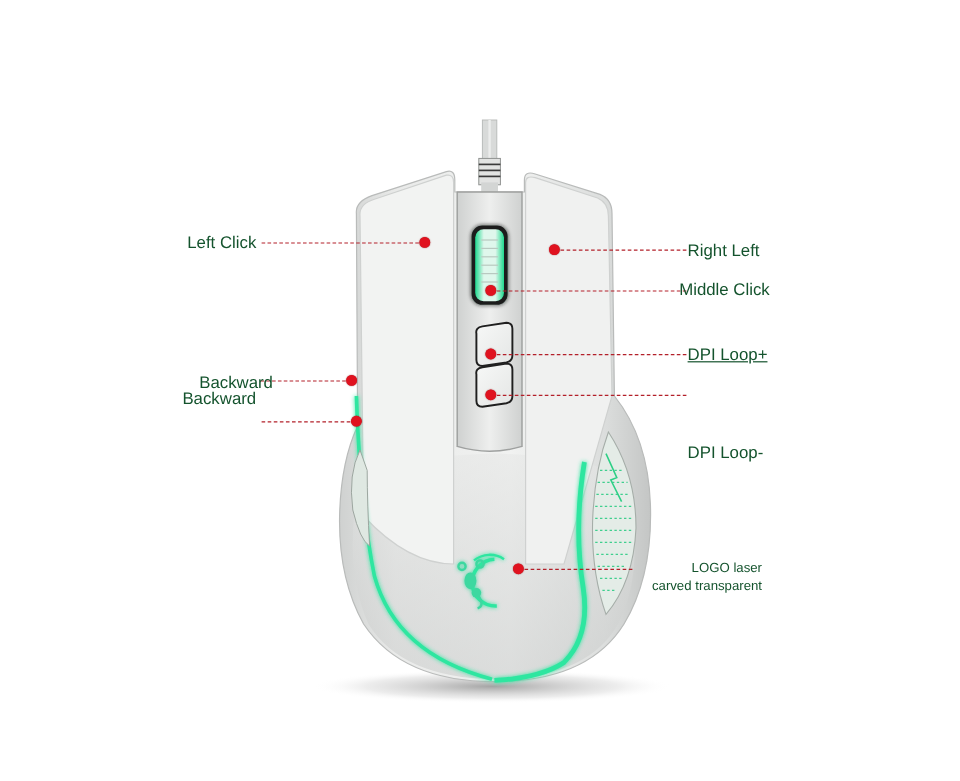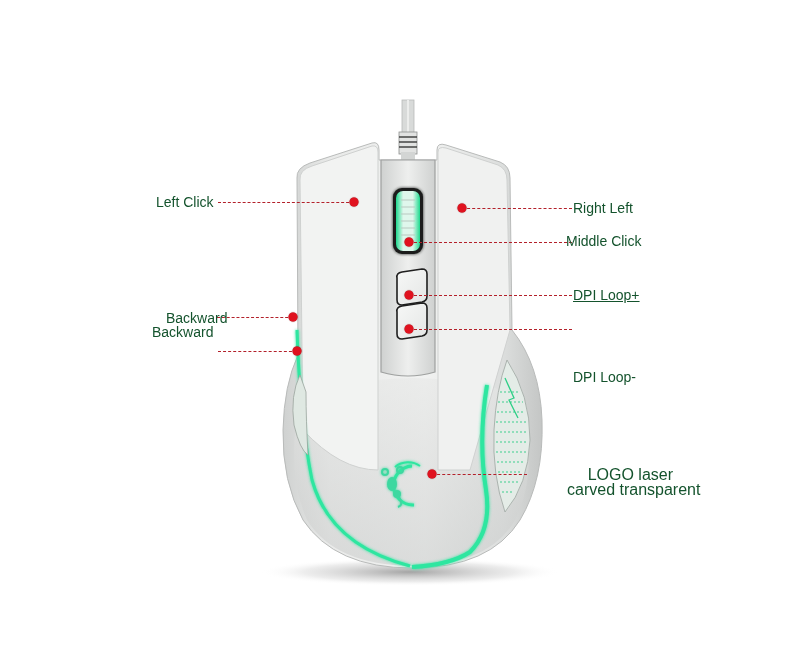--- a/index.html
+++ b/index.html
@@ -1,21 +1,21 @@
 <!DOCTYPE html>
 <html><head>
   <meta charset="utf-8">
   <style>
     html, body { margin: 0; padding: 0; background: #ffffff; }
     body { width: 800px; height: 651px; position: relative; overflow: hidden;
            font-family: "Liberation Sans", sans-serif; }
     .stage { position: absolute; left: 0; top: 0; width: 800px; height: 651px; }
     svg.art { position: absolute; left: 0; top: 0; }
     .label { position: absolute; font-size: 14px; color: #14532d; white-space: nowrap; line-height: 16px; }
-    .label.small { font-size: 16px; line-height: 15px; margin-left: 38px; }
+    .label.small { font-size: 11px; line-height: 15px; }
     .label.right-align { text-align: right; }
     .callout { position: absolute; height: 0; border-top: 1px dashed #b3202a; }
     .dot { position: absolute; width: 9px; height: 9px; border-radius: 50%;
            background: #e0121f; box-shadow: 0 0 1px #8a0a10; transform: translate(-50%, -50%); }
   </style>
 </head>
 <body>
 
 <div class="stage">
 

